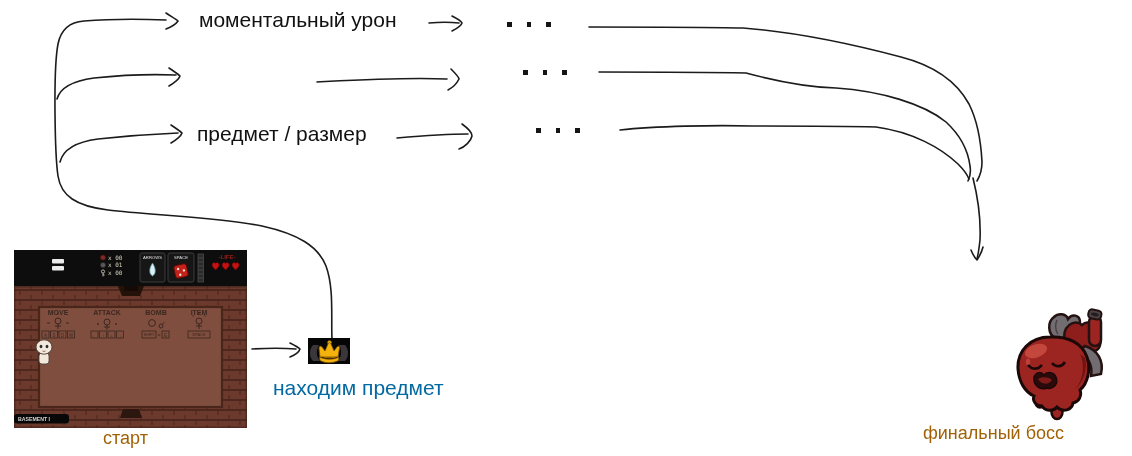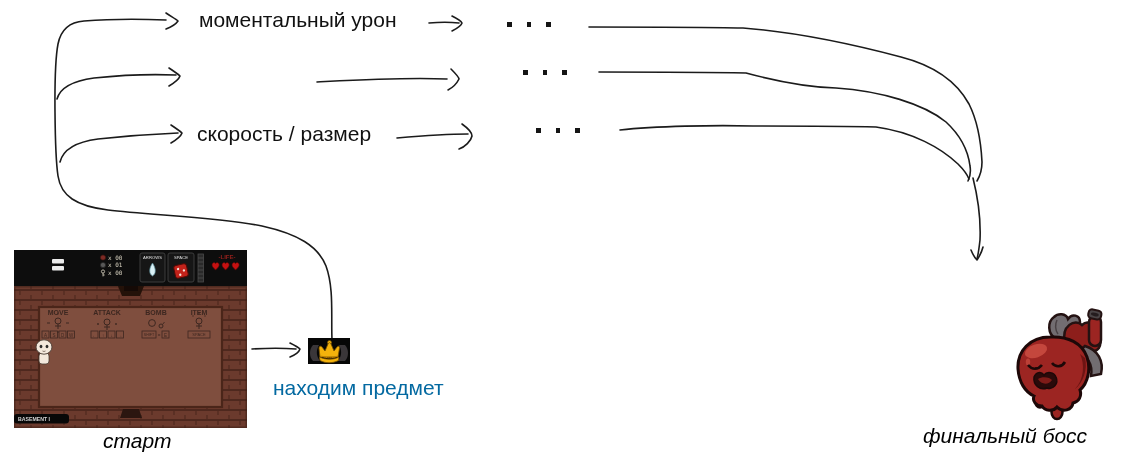--- a/index.html
+++ b/index.html
@@ -2,21 +2,21 @@
 <html><head>
 <meta charset="utf-8">
 <style>
   html,body{margin:0;padding:0;background:#ffffff;}
   #canvas{
     position:relative;width:1132px;height:456px;background:#ffffff;overflow:hidden;
     font-family:"Liberation Sans", sans-serif;color:#111;
   }
   .abs{position:absolute;}
   .branch-label{font-size:21px;line-height:1.1;color:#111;white-space:nowrap;text-align:right;}
-  .big-label{font-size:21px;line-height:1.1;color:#000000;white-space:nowrap;font-style:italic;}
+  .big-label{font-size:18px;line-height:1.1;color:#a16207;white-space:nowrap;}
   .mid-label{font-size:21px;line-height:1.1;color:#0369a1;white-space:nowrap;}
   .dots{display:flex;gap:15px;}
   .dots i{display:block;width:4.5px;height:4.5px;background:#151515;}
   #arrows-svg{position:absolute;left:0;top:0;pointer-events:none;}
   #arrows-svg path{stroke:#1b1b1b;stroke-width:1.6;fill:none;stroke-linecap:round;stroke-linejoin:round;}
   .shot{box-shadow:none;}
   svg text{font-family:"Liberation Sans", sans-serif;}
   svg text.mono{font-family:"DejaVu Sans Mono", monospace;}
 </style>
 </head>
@@ -46,21 +46,21 @@
     <path d="M599,72 C645,72 700,72 746,73 C772,80 802,87 836,88 C881,91 924,104 946,122 C959,134 968,150 970,166 C971,172 970,177 968,181"></path>
     <path d="M620,130 C655,126 715,125 753,126 C795,126 840,126 876,127 C913,132 941,148 958,164 C963,169 967,174 969,179"></path>
     <path d="M973,178 C978,198 981,218 980,240 C979,249 978,255 977,259"></path>
     <path d="M971,250 C973,255 975,258 977,260 C979,257 982,251 983,247"></path>
 
     <path d="M252,349 C268,348 284,348 296,349"></path>
     <path d="M290,343 C296,346 299,348 300,349 C299,352 295,355 290,357"></path>
   </svg>
 
   <div class="abs branch-label" style="left:199px;top:8px;">моментальный урон</div>
-  <div class="abs branch-label" style="left:197px;top:122px;">скорость / размер</div>
+  <div class="abs branch-label" style="left:197px;top:122px;">предмет / размер</div>
 
   <div class="abs dots" style="left:507px;top:22px;">
       <i></i>
       <i></i>
       <i></i>
     </div>
   <div class="abs dots" style="left:523px;top:70px;">
       <i></i>
       <i></i>
       <i></i>

